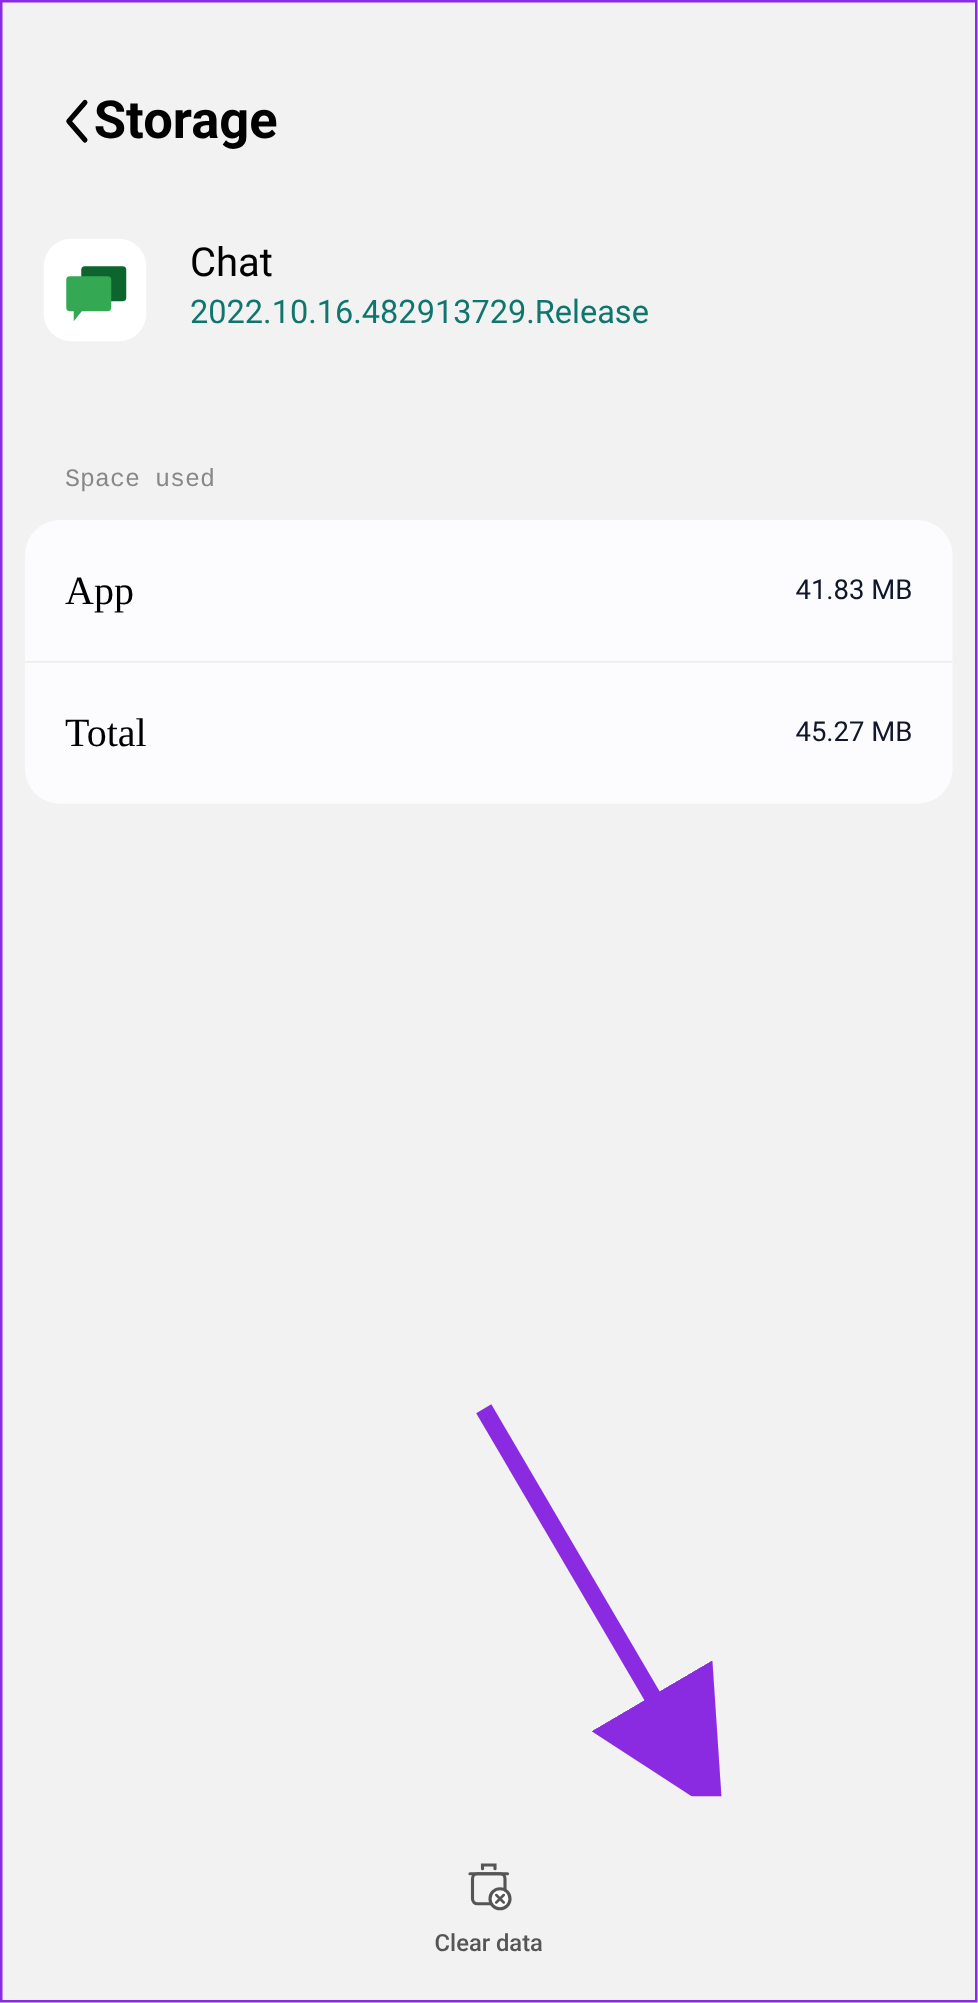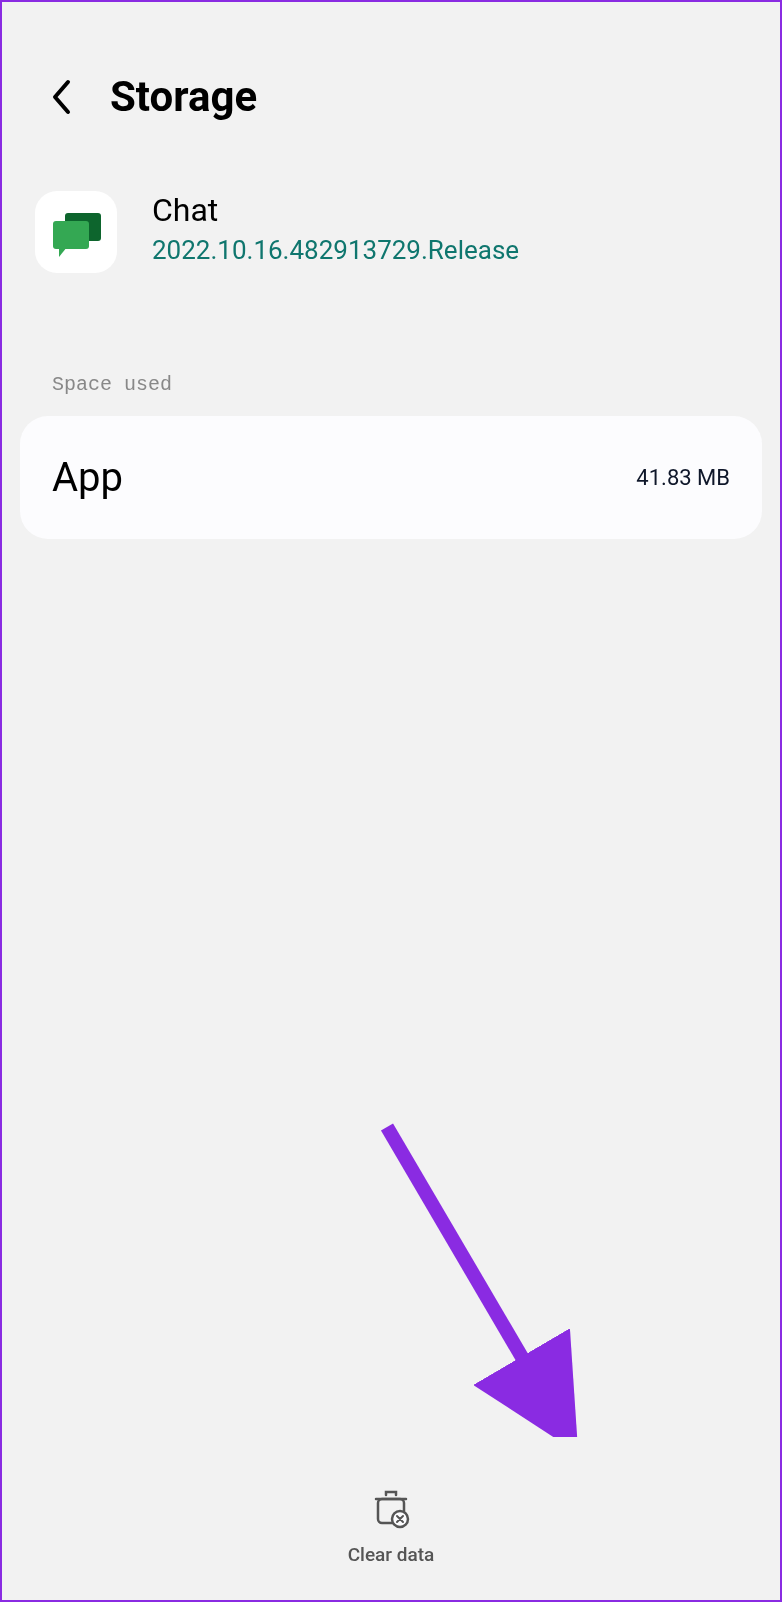--- a/index.html
+++ b/index.html
@@ -13,21 +13,20 @@
       height: 1602px;
       background: #f2f2f2;
       border: 2px solid #8a2be2;
       position: relative;
       overflow: hidden;
     }
     .header {
       display: flex;
       align-items: center;
       padding: 70px 30px 40px 45px;
-      gap: 35px;
     }
     .back-arrow {
       width: 28px;
       height: 48px;
       display: flex;
       align-items: center;
       justify-content: center;
     }
     .back-arrow svg {
       width: 20px;
@@ -105,22 +104,23 @@
       display: flex;
       justify-content: space-between;
       align-items: center;
       padding: 38px 32px;
       border-bottom: 1px solid #e8e8e8;
     }
     .storage-row:last-child {
       border-bottom: none;
     }
     .storage-label {
-      font-size: 40px;
+      font-size: 32px;
       color: #000;
+      font-family: Liberation Serif, serif;
     }
     .storage-value {
       font-size: 22px;
       color: #0f172a;
       margin-left: 16px;
     }
     .bottom-actions {
       position: absolute;
       bottom: 0;
       left: 0;
@@ -180,20 +180,24 @@
     <div class="app-version">2022.10.16.482913729.Release</div>
   </div>
 </div>
 
 <div class="section-header">Space used</div>
 
 <div class="storage-card">
   <div class="storage-row">
     <span class="storage-label">App</span>
     <span class="storage-value">41.83 MB</span>
+  </div>
+  <div class="storage-row">
+    <span class="storage-label">Total</span>
+    <span class="storage-value">45.27 MB</span>
   </div>
 </div>
 
 <svg class="annotation-arrow" viewBox="0 0 220 320">
   <defs>
     <marker id="arrowhead" markerWidth="8" markerHeight="8" refX="5" refY="4" orient="auto">
       <polygon points="0 0, 8 4, 0 8" fill="#8a2be2"></polygon>
     </marker>
   </defs>
   <line x1="15" y1="10" x2="185" y2="300" stroke="#8a2be2" stroke-width="14" marker-end="url(#arrowhead)"></line>

